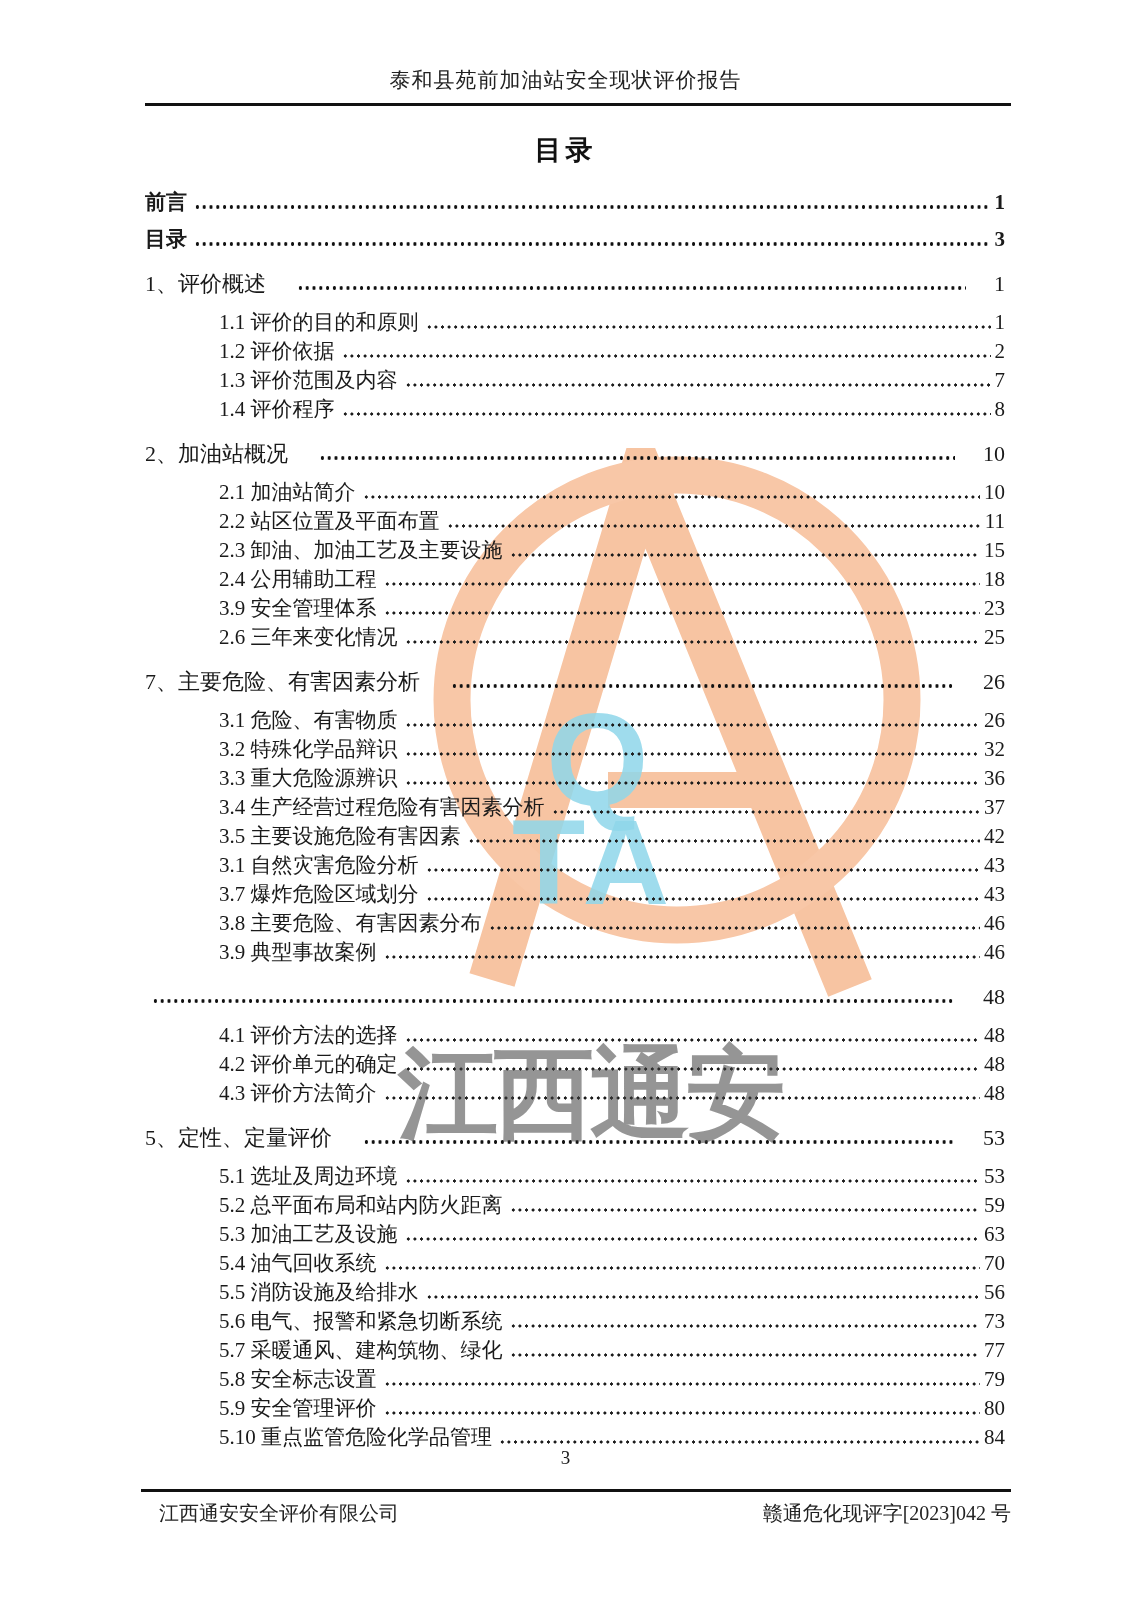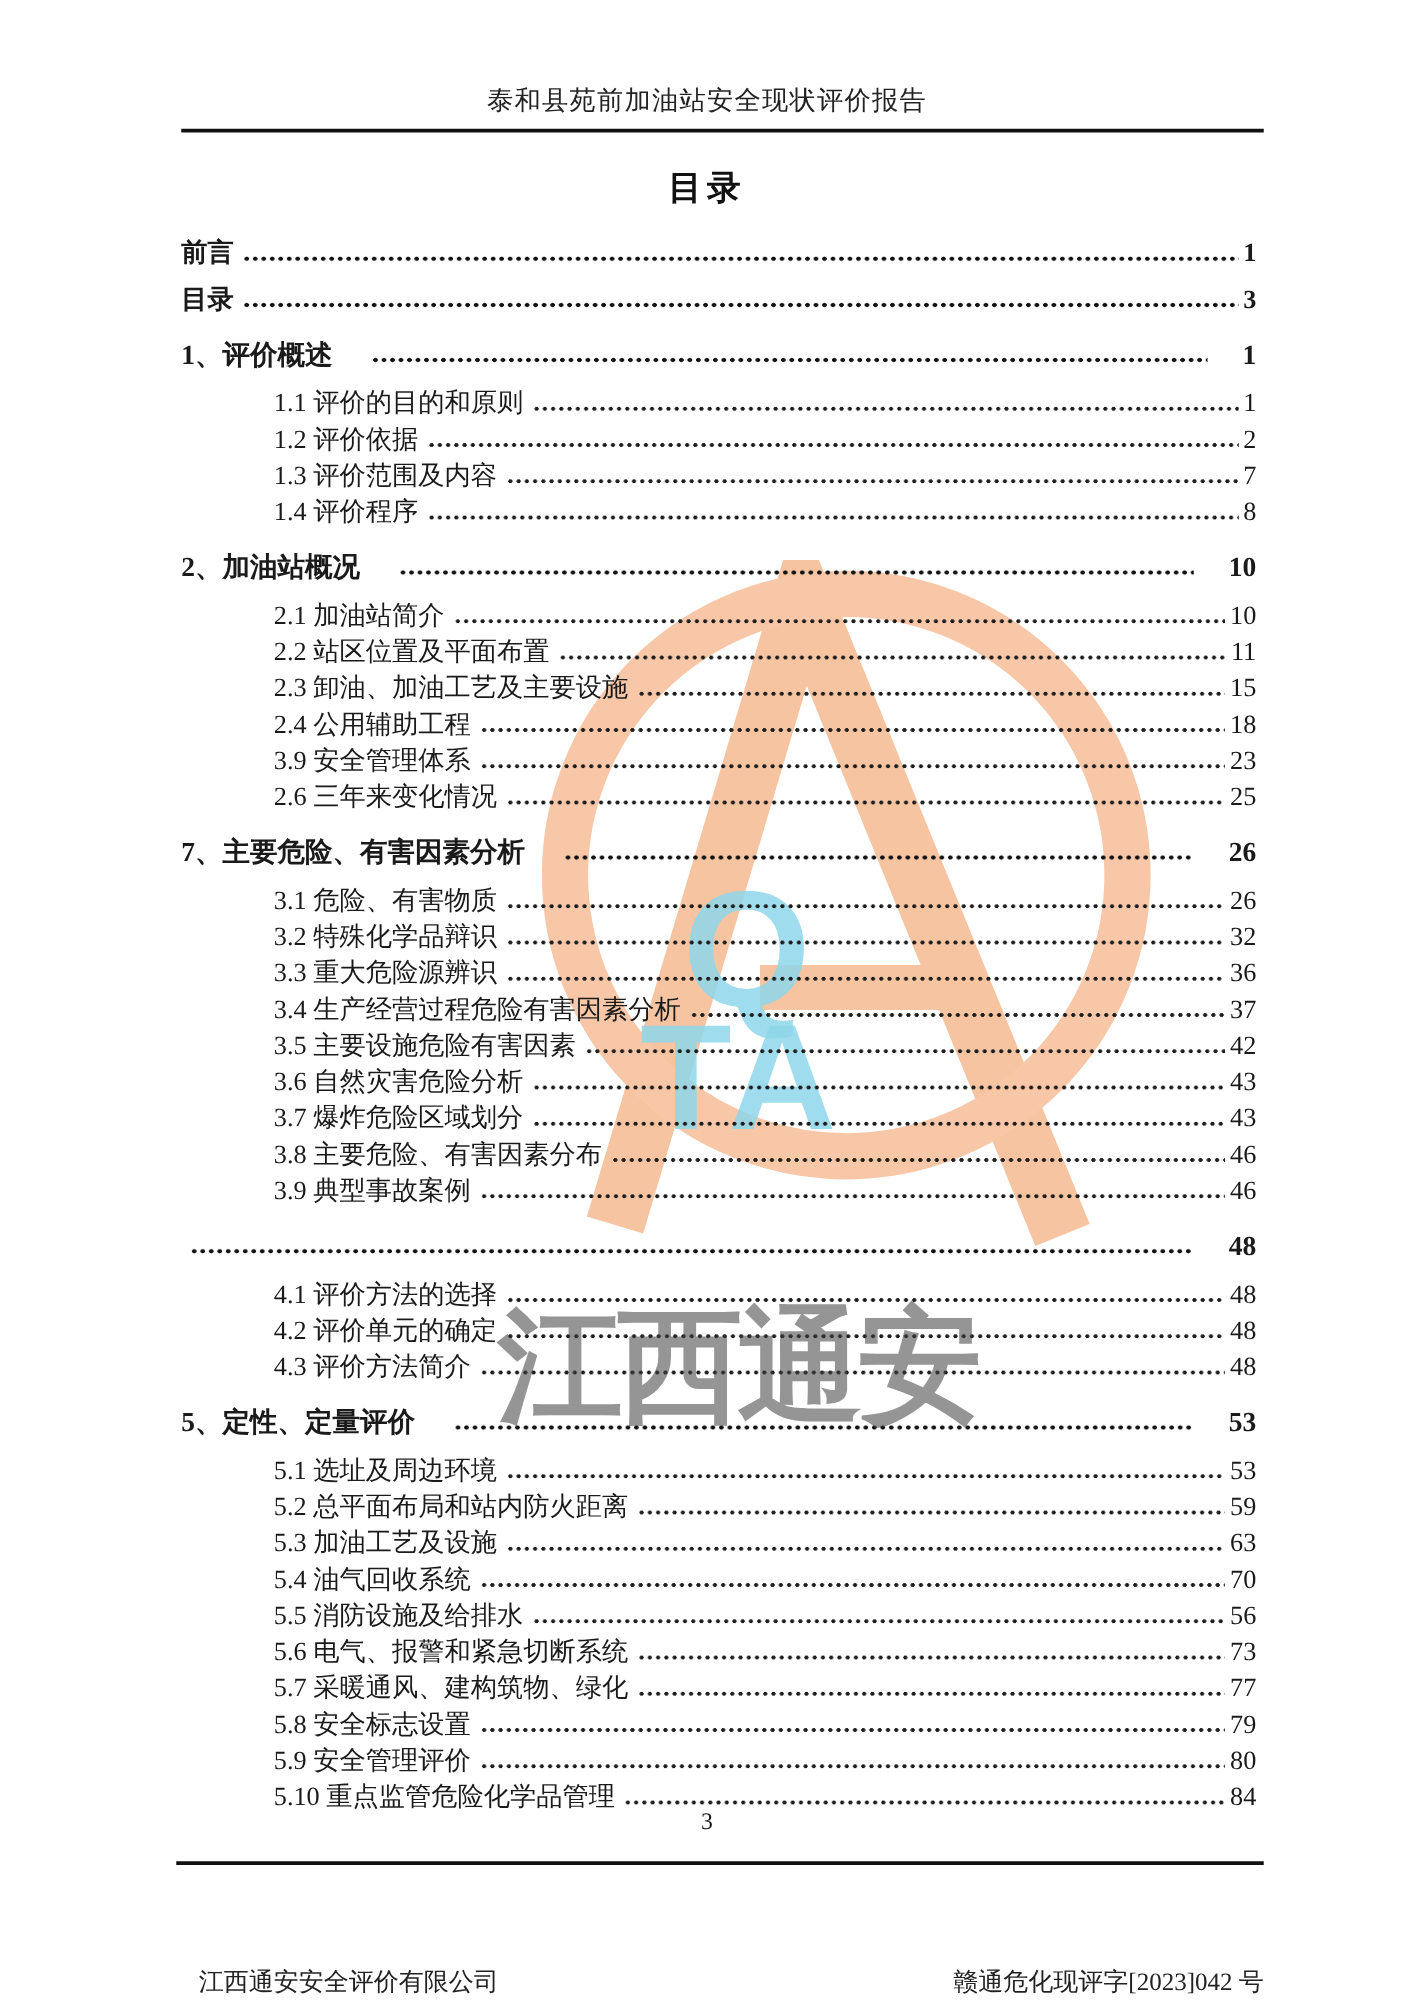--- a/index.html
+++ b/index.html
@@ -57,39 +57,39 @@
   .toc-row .lbl{flex:0 0 auto;}
   .toc-row .dots{
     flex:1 1 auto;align-self:stretch;margin:0 4px 0 7px;
     background-image:radial-gradient(circle,#1c1c1c 1.45px,rgba(0,0,0,0) 1.75px);
     background-size:6.6px 6px;
     background-repeat:repeat-x;
     background-position:left 0 bottom 7px;
   }
   .toc-row .pg{flex:0 0 auto;}
   .toc-row.top{font-weight:bold;margin:8px 0;align-items:flex-end;}
-  .toc-row.section{font-weight:bold;font-size:22px;margin:15px 0 10px 0;gap:24px;}
+  .toc-row.section{font-weight:normal;font-size:22px;margin:15px 0 10px 0;gap:24px;}
   .toc-row.section .dots,
   .toc-row.top .dots{
     background-image:radial-gradient(circle,#111 1.65px,rgba(0,0,0,0) 1.95px);
     background-size:6.8px 6px;
   }
   .toc-row.sub{margin-left:74px;}
 
   
   .page-number{
     position:absolute;left:0;top:1447px;width:100%;
     text-align:center;font-size:19px;z-index:1;
   }
   .footer-rule{
     position:absolute;left:141px;top:1489px;width:870px;height:0;
     border-top:3px solid #111;z-index:1;
   }
   .page-footer{
-    position:absolute;left:141px;top:1572px;width:870px;z-index:1;
+    position:absolute;left:141px;top:1500px;width:870px;z-index:1;
     display:flex;justify-content:space-between;
     font-size:20px;color:#222;
   }
   .page-footer .left{padding-left:18px;}
 </style>
 </head>
 <body>
 
 <svg class="wm-logo" viewBox="0 0 500 552" aria-hidden="true">
   <g fill="none" stroke="#f7c4a2" stroke-width="47" stroke-linejoin="miter">
@@ -206,21 +206,21 @@
     <span class="lbl">3.4 生产经营过程危险有害因素分析</span>
     <span class="dots"></span>
     <span class="pg">37</span>
   </div>
       <div class="toc-row sub">
     <span class="lbl">3.5 主要设施危险有害因素</span>
     <span class="dots"></span>
     <span class="pg">42</span>
   </div>
       <div class="toc-row sub">
-    <span class="lbl">3.6 自然灾害危险分析</span>
+    <span class="lbl">3.1 自然灾害危险分析</span>
     <span class="dots"></span>
     <span class="pg">43</span>
   </div>
       <div class="toc-row sub">
     <span class="lbl">3.7 爆炸危险区域划分</span>
     <span class="dots"></span>
     <span class="pg">43</span>
   </div>
       <div class="toc-row sub">
     <span class="lbl">3.8 主要危险、有害因素分布</span>

